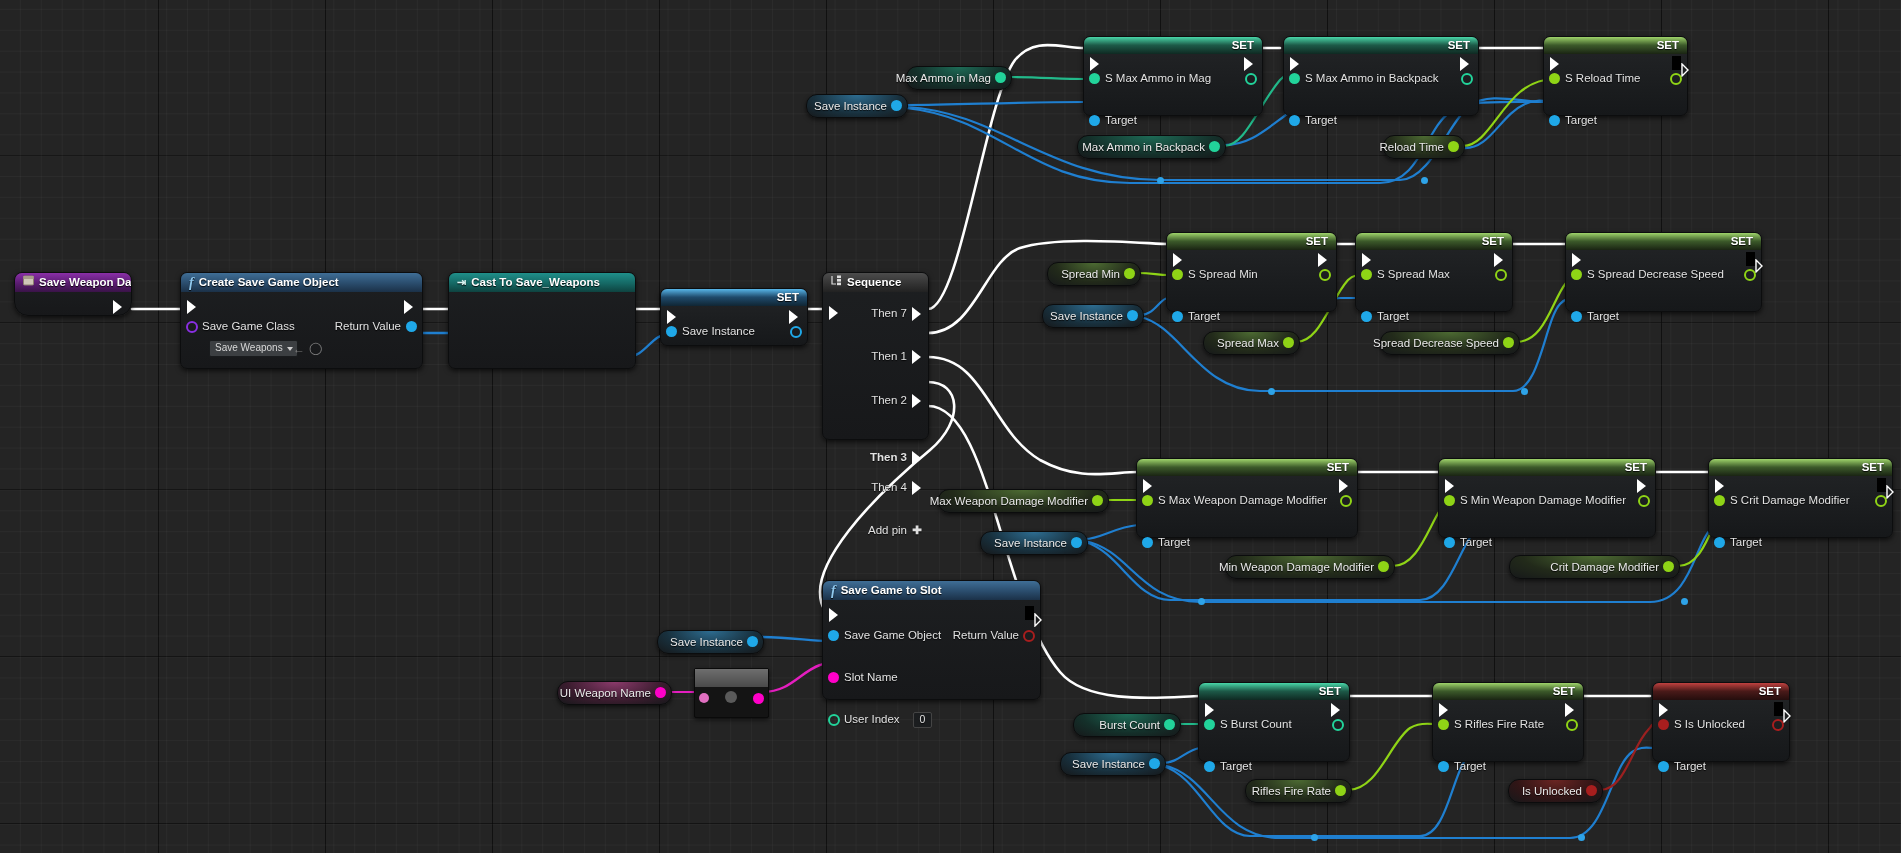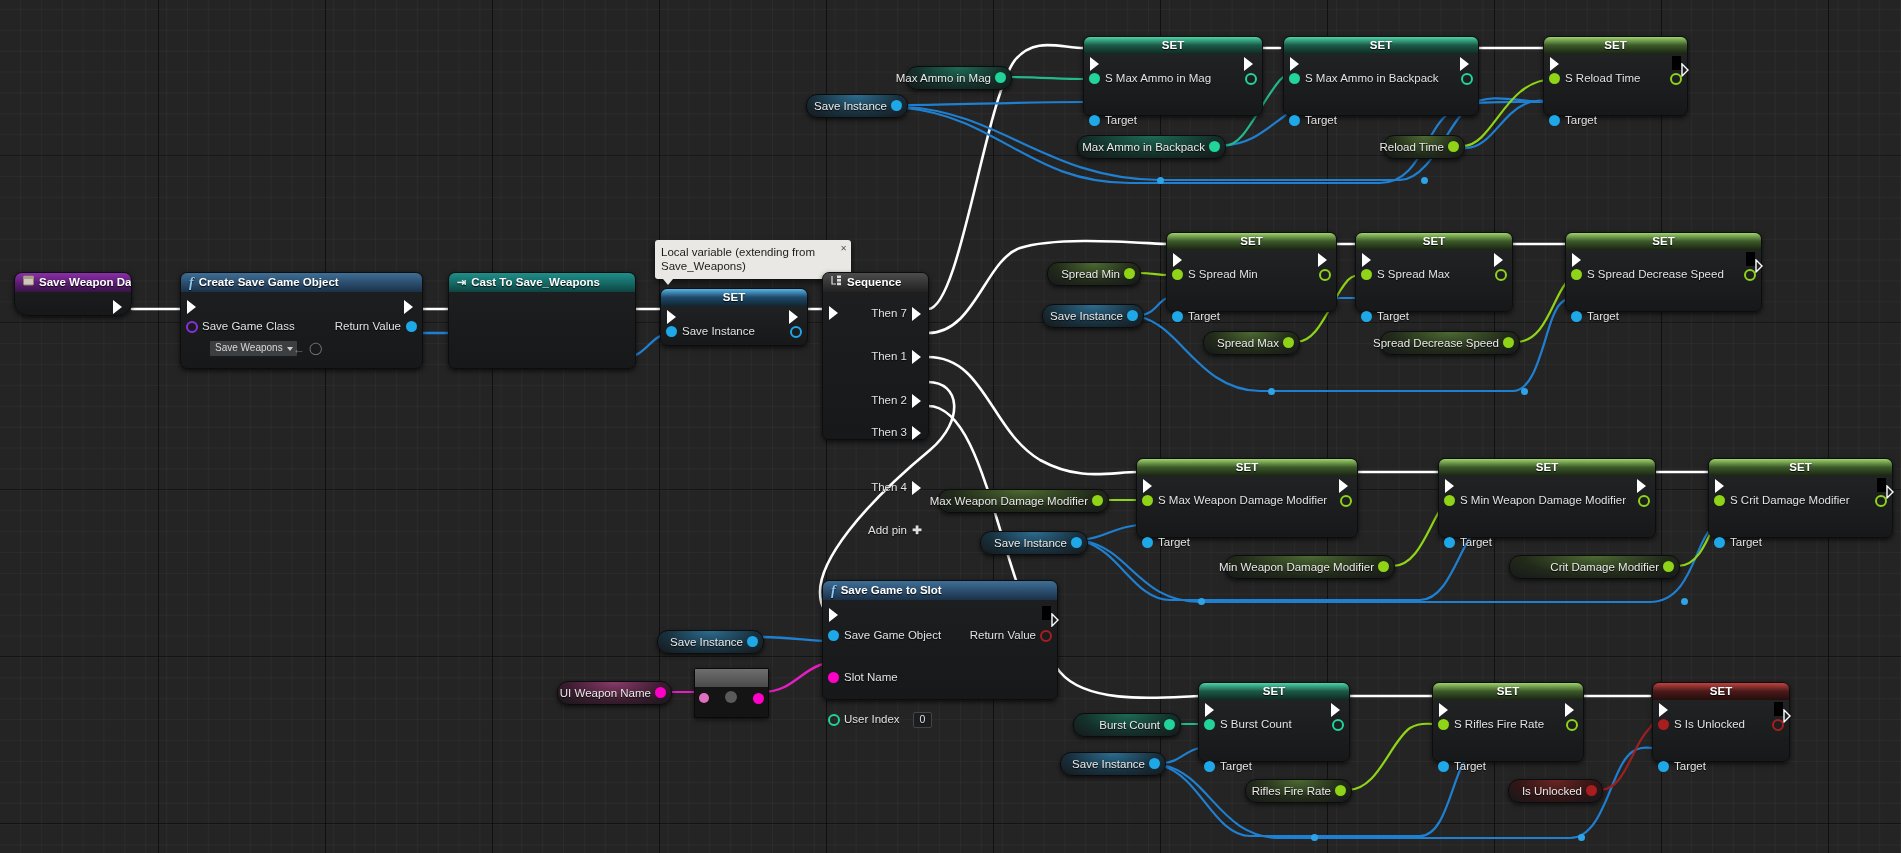--- a/index.html
+++ b/index.html
@@ -26,21 +26,21 @@
   .nbody{position:relative;}
   
   .h-purple{background:linear-gradient(180deg,#8a2fa8 0%,#5a1c70 55%,#3a1348 100%);}
   .h-blue{background:linear-gradient(180deg,#3f6e96 0%,#2a4c6c 55%,#1b3148 100%);}
   .h-teal{background:linear-gradient(180deg,#1f8f8a 0%,#156864 55%,#0e4340 100%);}
   .h-grey{background:linear-gradient(180deg,#4c4c4c 0%,#343434 55%,#222 100%);}
   .h-setgreen{background:linear-gradient(180deg,#9ed36a 0%,#3c5a2a 48%,#1a2413 100%);}
   .h-setteal{background:linear-gradient(180deg,#49d6a8 0%,#1d5a48 48%,#0f2922 100%);}
   .h-setblue{background:linear-gradient(180deg,#57b5e8 0%,#1f4a6b 48%,#102634 100%);}
   .h-setred{background:linear-gradient(180deg,#c0413f 0%,#4a1a19 48%,#240d0d 100%);}
-  .set .nhead{text-align:center;}
+  .set .nhead{text-align:right;}
   .set{background:linear-gradient(180deg,#232527 0%,#16181a 100%);}
   .hicon{display:inline-block;vertical-align:middle;margin-right:5px;}
   .row{position:relative;height:19px;line-height:19px;font-size:11.5px;color:#e2e2e2;
        text-shadow:0 1px 1px rgba(0,0,0,.9);white-space:nowrap;}
   .row .lbl{position:absolute;}
   .lbl.l{left:21px;}
   .lbl.r{right:21px;}
   
   .pin{position:absolute;width:11px;height:11px;border-radius:50%;}
   .pin.exec{width:0;height:0;border-radius:0;border-style:solid;
@@ -191,25 +191,20 @@
       <span style="position:absolute;left:128px;top:49px;color:#7b7b7b;font-size:12px;">◯</span>
     </div>
   </div>
 
   <div class="node" style="left:448px;top:272px;width:188px;height:97px;">
     <div class="nhead h-teal">
       <span class="hicon" style="color:#d8f3f0;font-size:11px;font-weight:bold;">⇥</span><span>Cast To Save_Weapons</span>
     </div>
   </div>
 
-  <div class="tooltip" style="left:655px;top:240px;width:168px;">
-    <span>Local variable (extending from Save_Weapons)</span>
-    <span class="tclose">✕</span>
-    <span class="ttail"></span>
-  </div>
 
   <div class="node set" style="left:660px;top:288px;width:148px;height:58px;">
     <div class="nhead h-setblue" style="height:17px;line-height:17px;"><span>SET</span></div>
     <div class="nbody" style="height:39px;">
       <div class="pin exec exec-f" style="left:6px;top:4px;"></div>
       <div class="pin exec exec-f" style="right:9px;top:4px;"></div>
       <div class="row" style="top:16px;">
         <div class="pin" style="left:5px;top:4px;background:#1fa8e8;"></div>
         <span class="lbl l">Save Instance</span>
         <div class="pin ring" style="right:5px;top:4px;border-color:#1fa8e8;"></div>
@@ -235,36 +230,36 @@
         <div class="pin exec exec-f" style="right:7px;top:3px;"></div>
         </div>
       <div class="row" style="top:36px;">
           <span class="lbl r">Then 1</span>
         <div class="pin exec exec-f" style="right:7px;top:3px;"></div>
         </div>
       <div class="row" style="top:61px;">
           <span class="lbl r">Then 2</span>
         <div class="pin exec exec-f" style="right:7px;top:3px;"></div>
         </div>
-      <div class="row" style="top:74px;">
+      <div class="row" style="top:99px;font-weight:bold;">
           <span class="lbl r">Then 3</span>
         <div class="pin exec exec-f" style="right:7px;top:3px;"></div>
         </div>
       <div class="row" style="top:110px;">
           <span class="lbl r">Then 4</span>
         <div class="pin exec exec-f" style="right:7px;top:3px;"></div>
         </div>
       <div class="row" style="top:134px;">
           <span class="lbl r">Add pin</span>
         <span class="addpin" style="right:6px;top:0;font-weight:bold;">✚</span>
         </div>
     </div>
   </div>
 
-  <div class="node" style="left:822px;top:580px;width:236px;height:120px;">
+  <div class="node" style="left:822px;top:580px;width:219px;height:120px;">
     <div class="nhead h-blue">
       <span class="hicon" style="font-style:italic;font-family:'Liberation Serif',serif;color:#8fc8ee;font-size:14px;font-weight:bold;">f</span><span>Save Game to Slot</span>
     </div>
     <div class="nbody" style="height:99px;">
       <div class="pin exec exec-f" style="left:6px;top:8px;"></div>
       <span class="pin exec exec-e" style="right:6px;top:6px;">
         <svg width="11" height="14" viewBox="0 0 11 14">
             <path d="M1 1 L7 7 L1 13 Z" fill="none" stroke="#fff" stroke-width="1.4"></path>
           </svg>
       </span>

